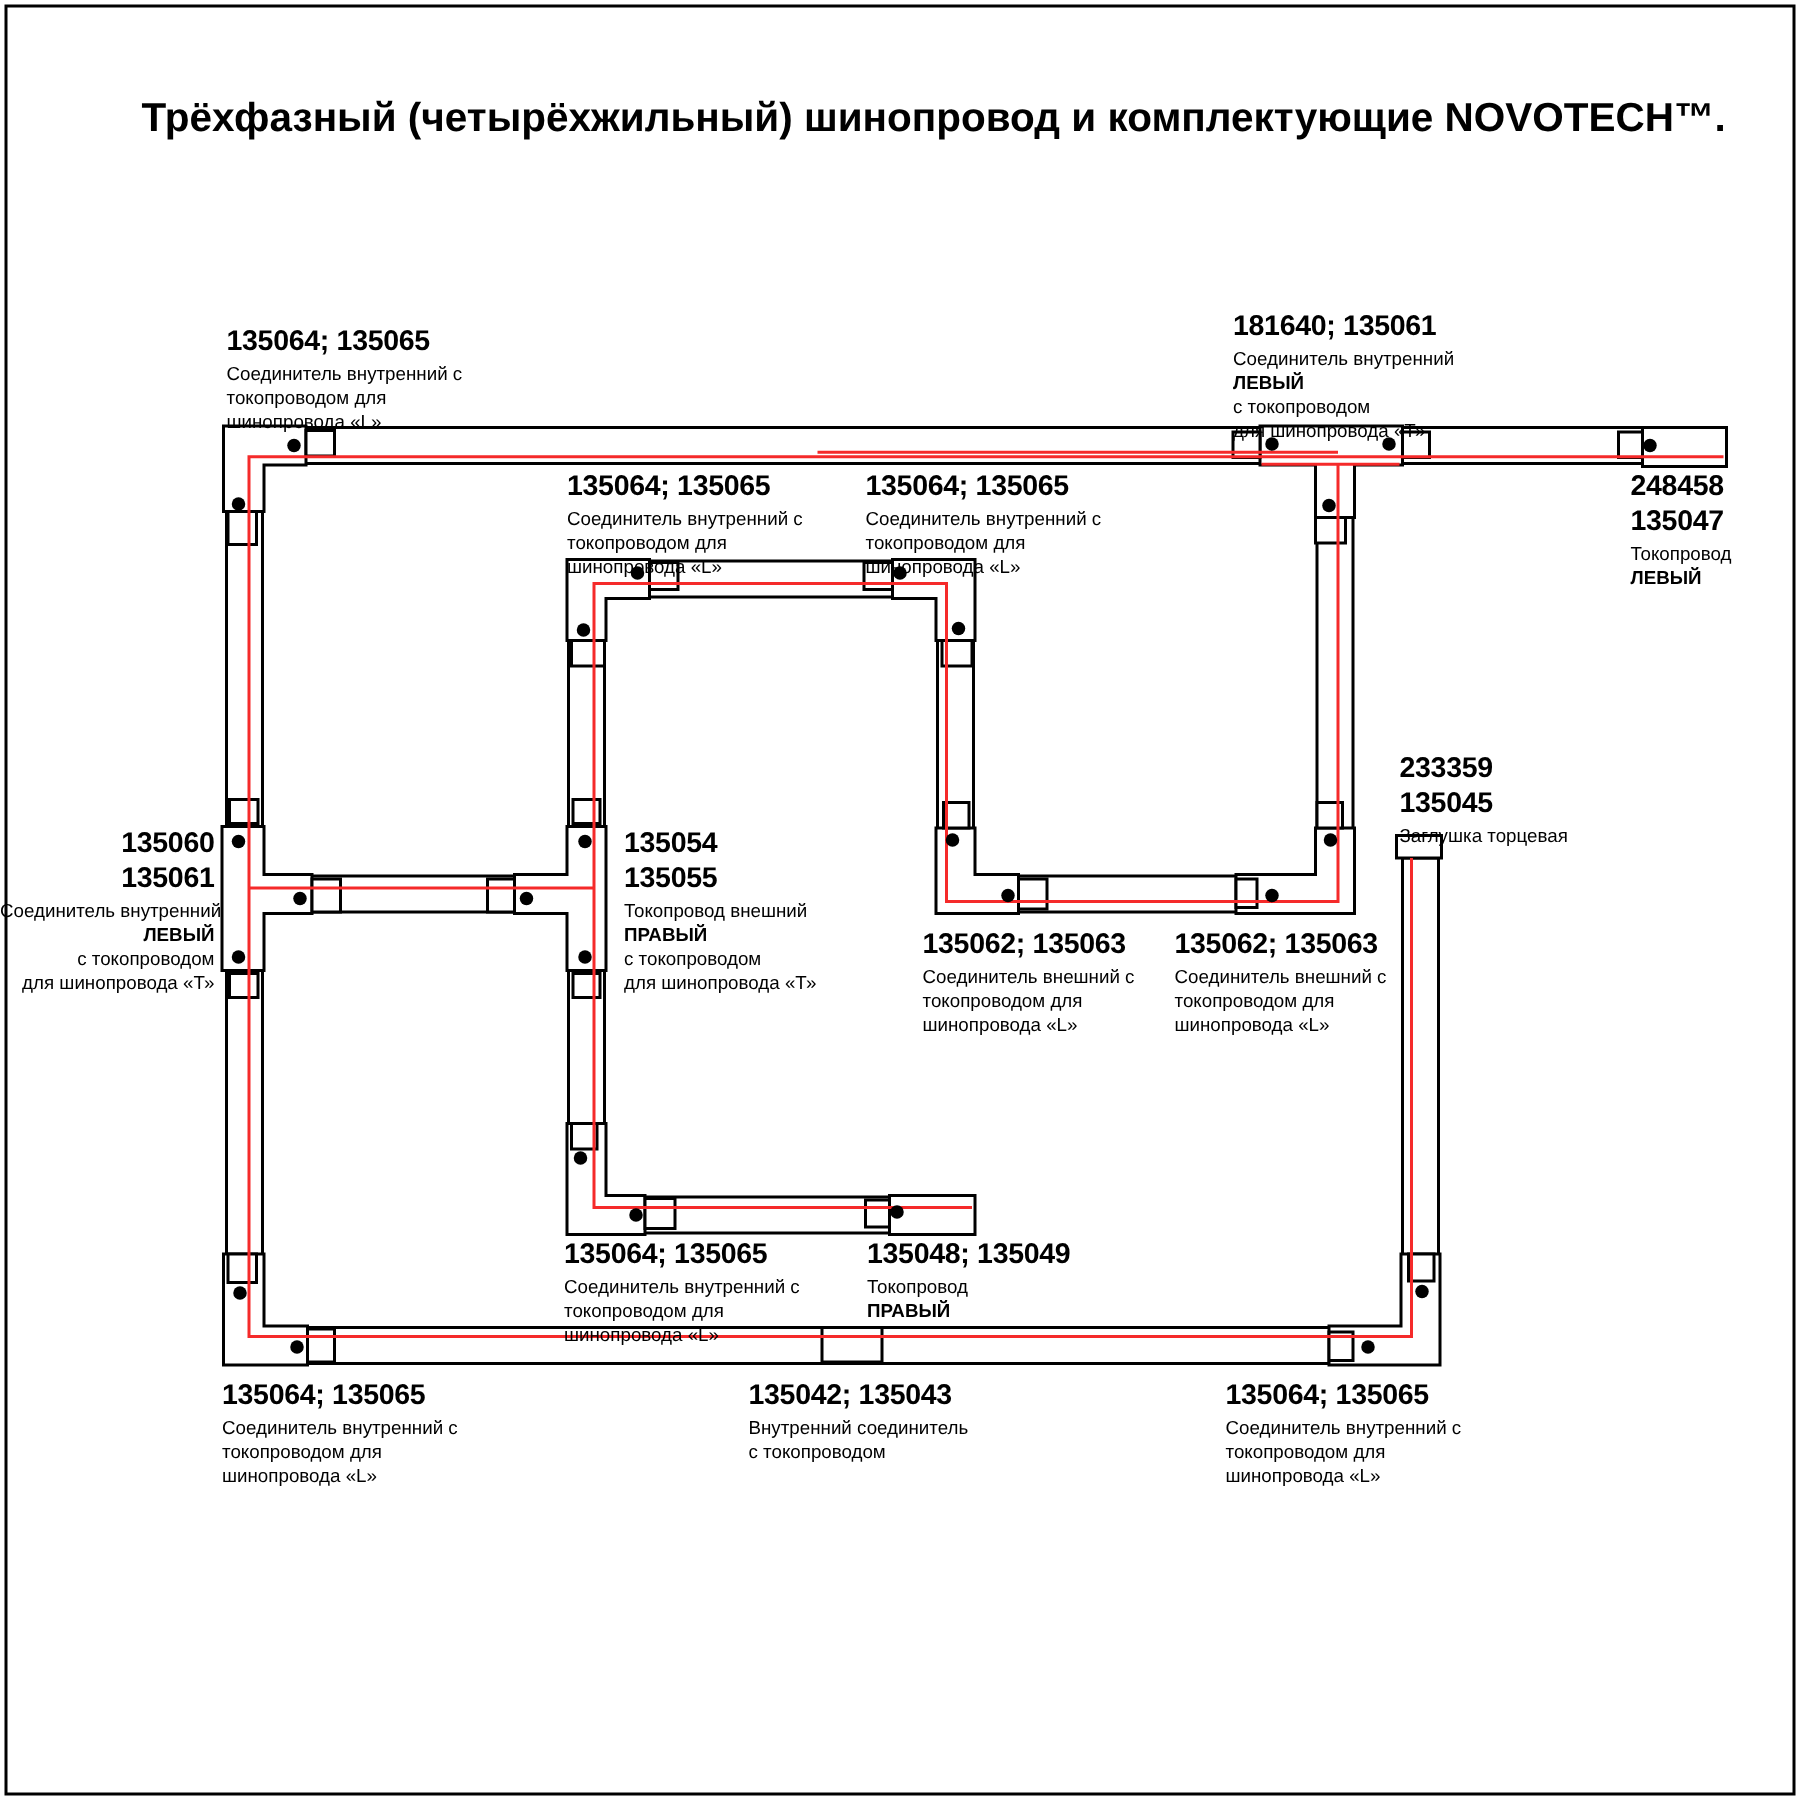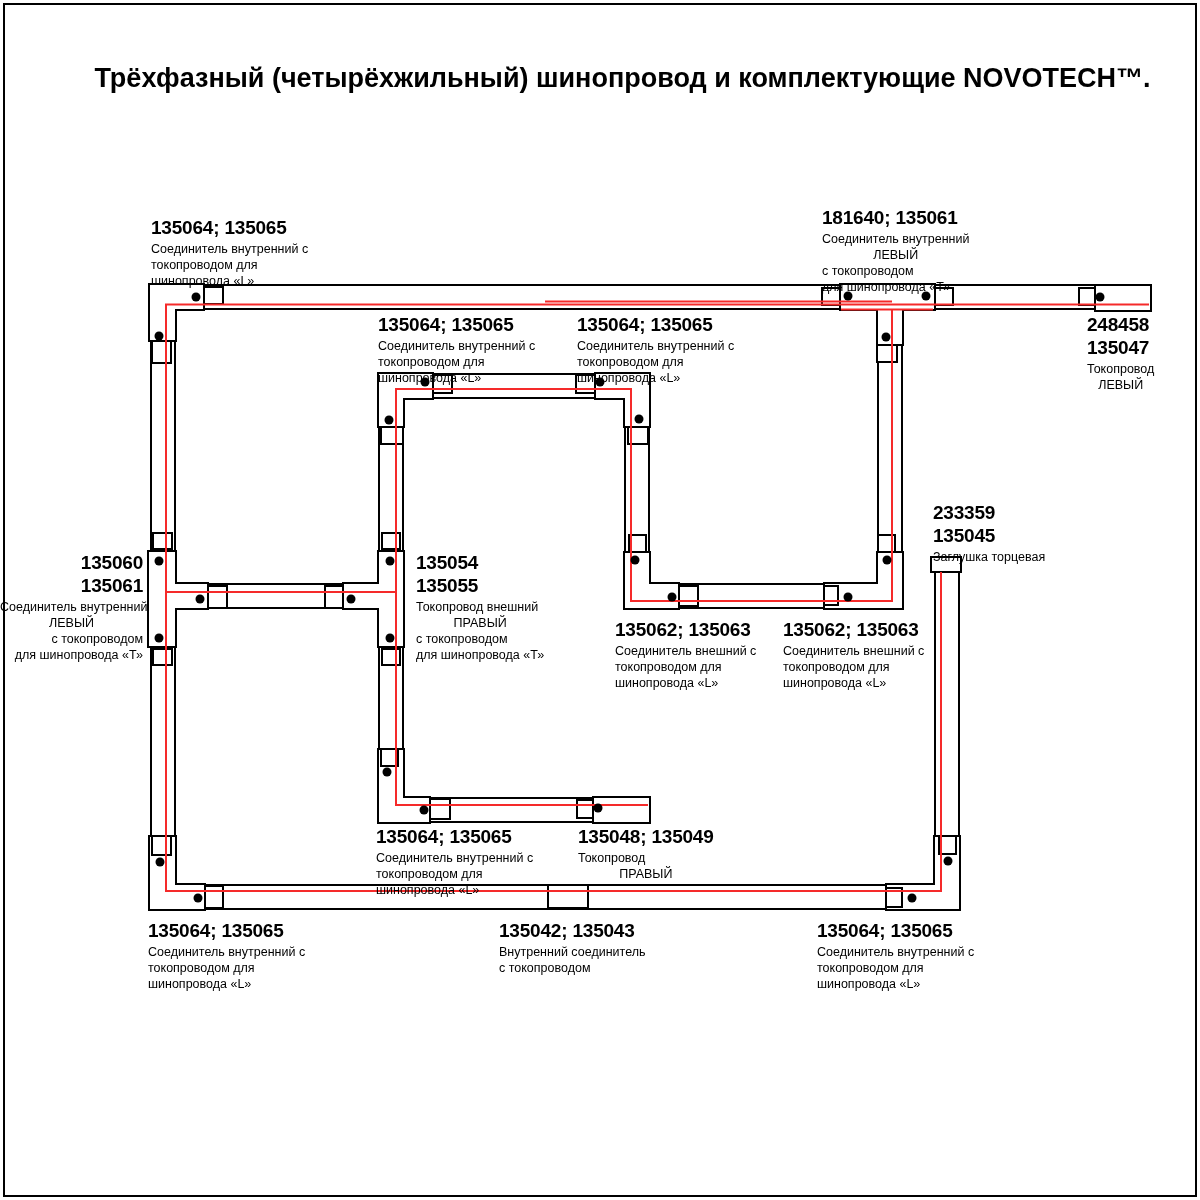--- a/index.html
+++ b/index.html
@@ -5,21 +5,21 @@
   html,body{margin:0;padding:0;background:#fff;}
   #page{position:relative;width:1200px;height:1200px;background:#fff;overflow:hidden;
         font-family:"Liberation Sans",sans-serif;color:#000;padding-left:45px;}
   #diagram-svg{position:absolute;left:0;top:0;}
   .title{position:absolute;left:0;right:0;top:60px;text-align:center;
          font-weight:bold;font-size:27px;line-height:37px;}
   .lbl{position:absolute;white-space:nowrap;}
   .lbl.right{text-align:right;}
   .lbl .code{font-size:19px;font-weight:bold;line-height:23px;letter-spacing:-0.2px;}
   .lbl .d{font-size:12.5px;line-height:16px;}
-  .lbl .d.b{font-weight:normal;text-align:center;}
+  .lbl .d.b{font-weight:bold;}
   .lbl .code + .d{margin-top:2px;}
 </style>
 </head>
 <body>
 
 <div id="page">
 
   <svg id="diagram-svg" width="1200" height="1200" viewBox="0 0 1200 1200">
 
     <rect x="4" y="4" width="1192" height="1192" fill="none" stroke="#000" stroke-width="2"></rect>

